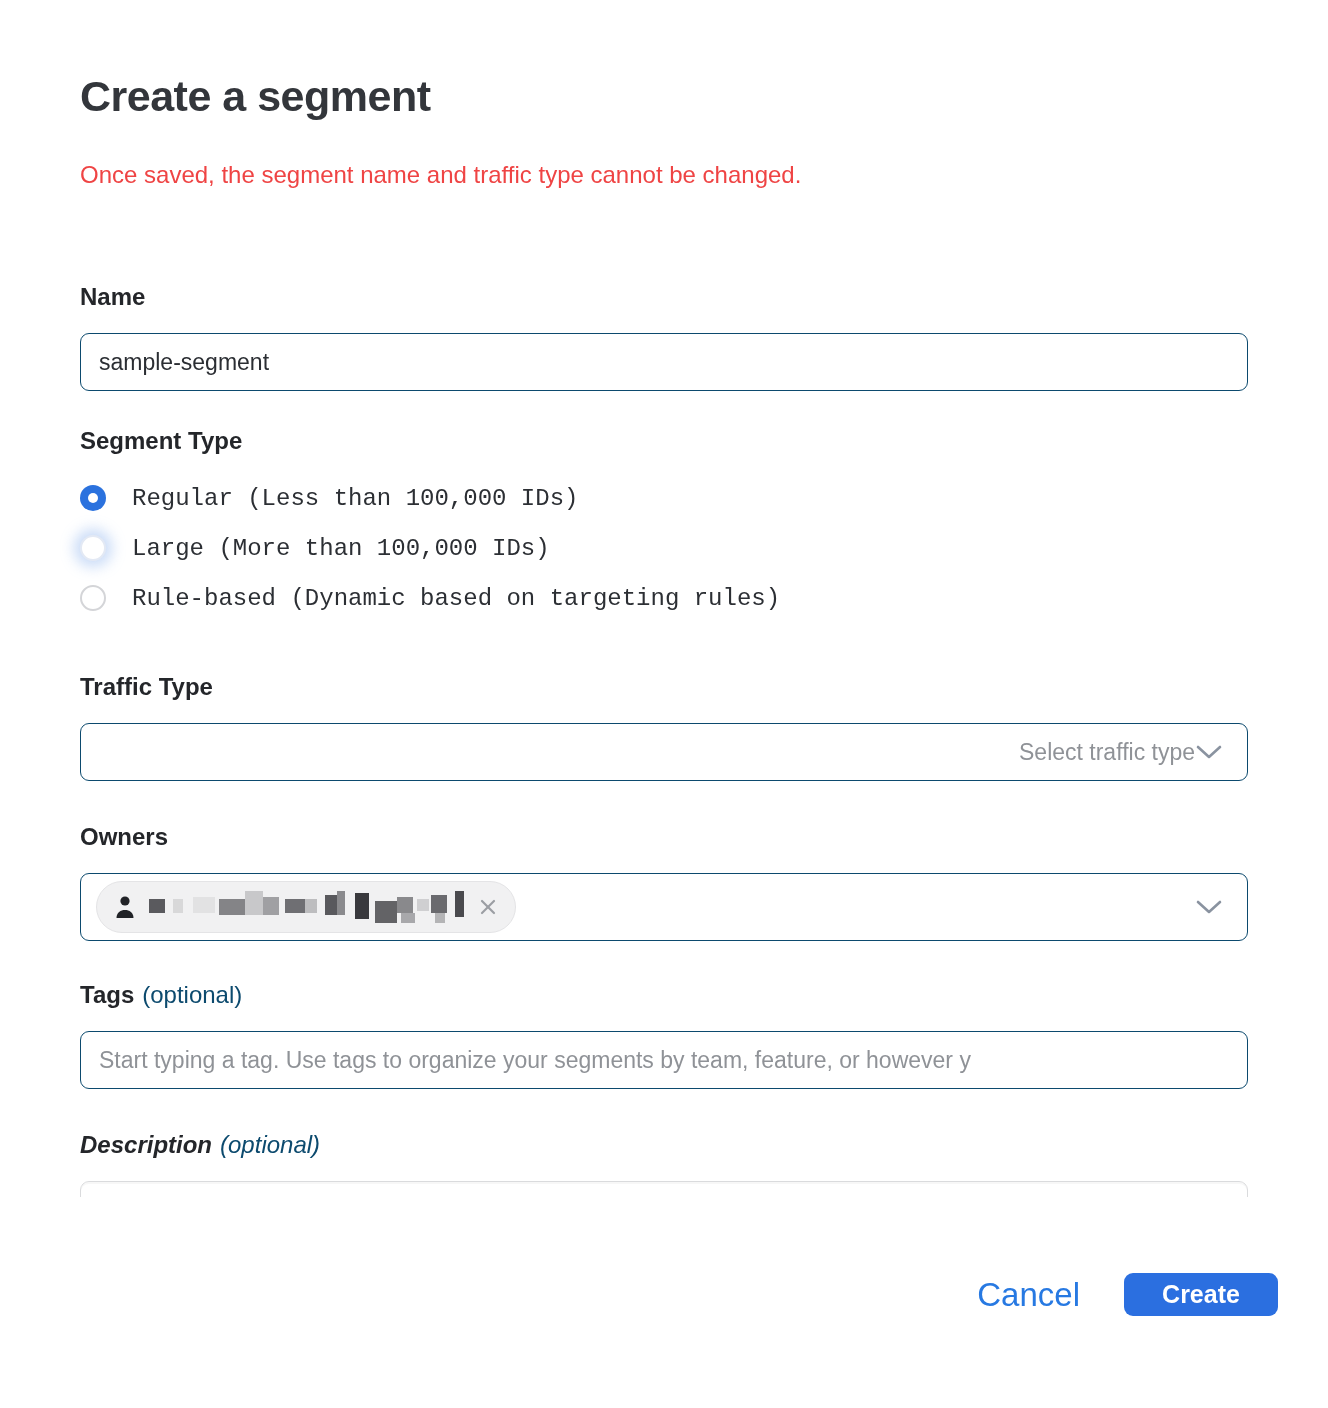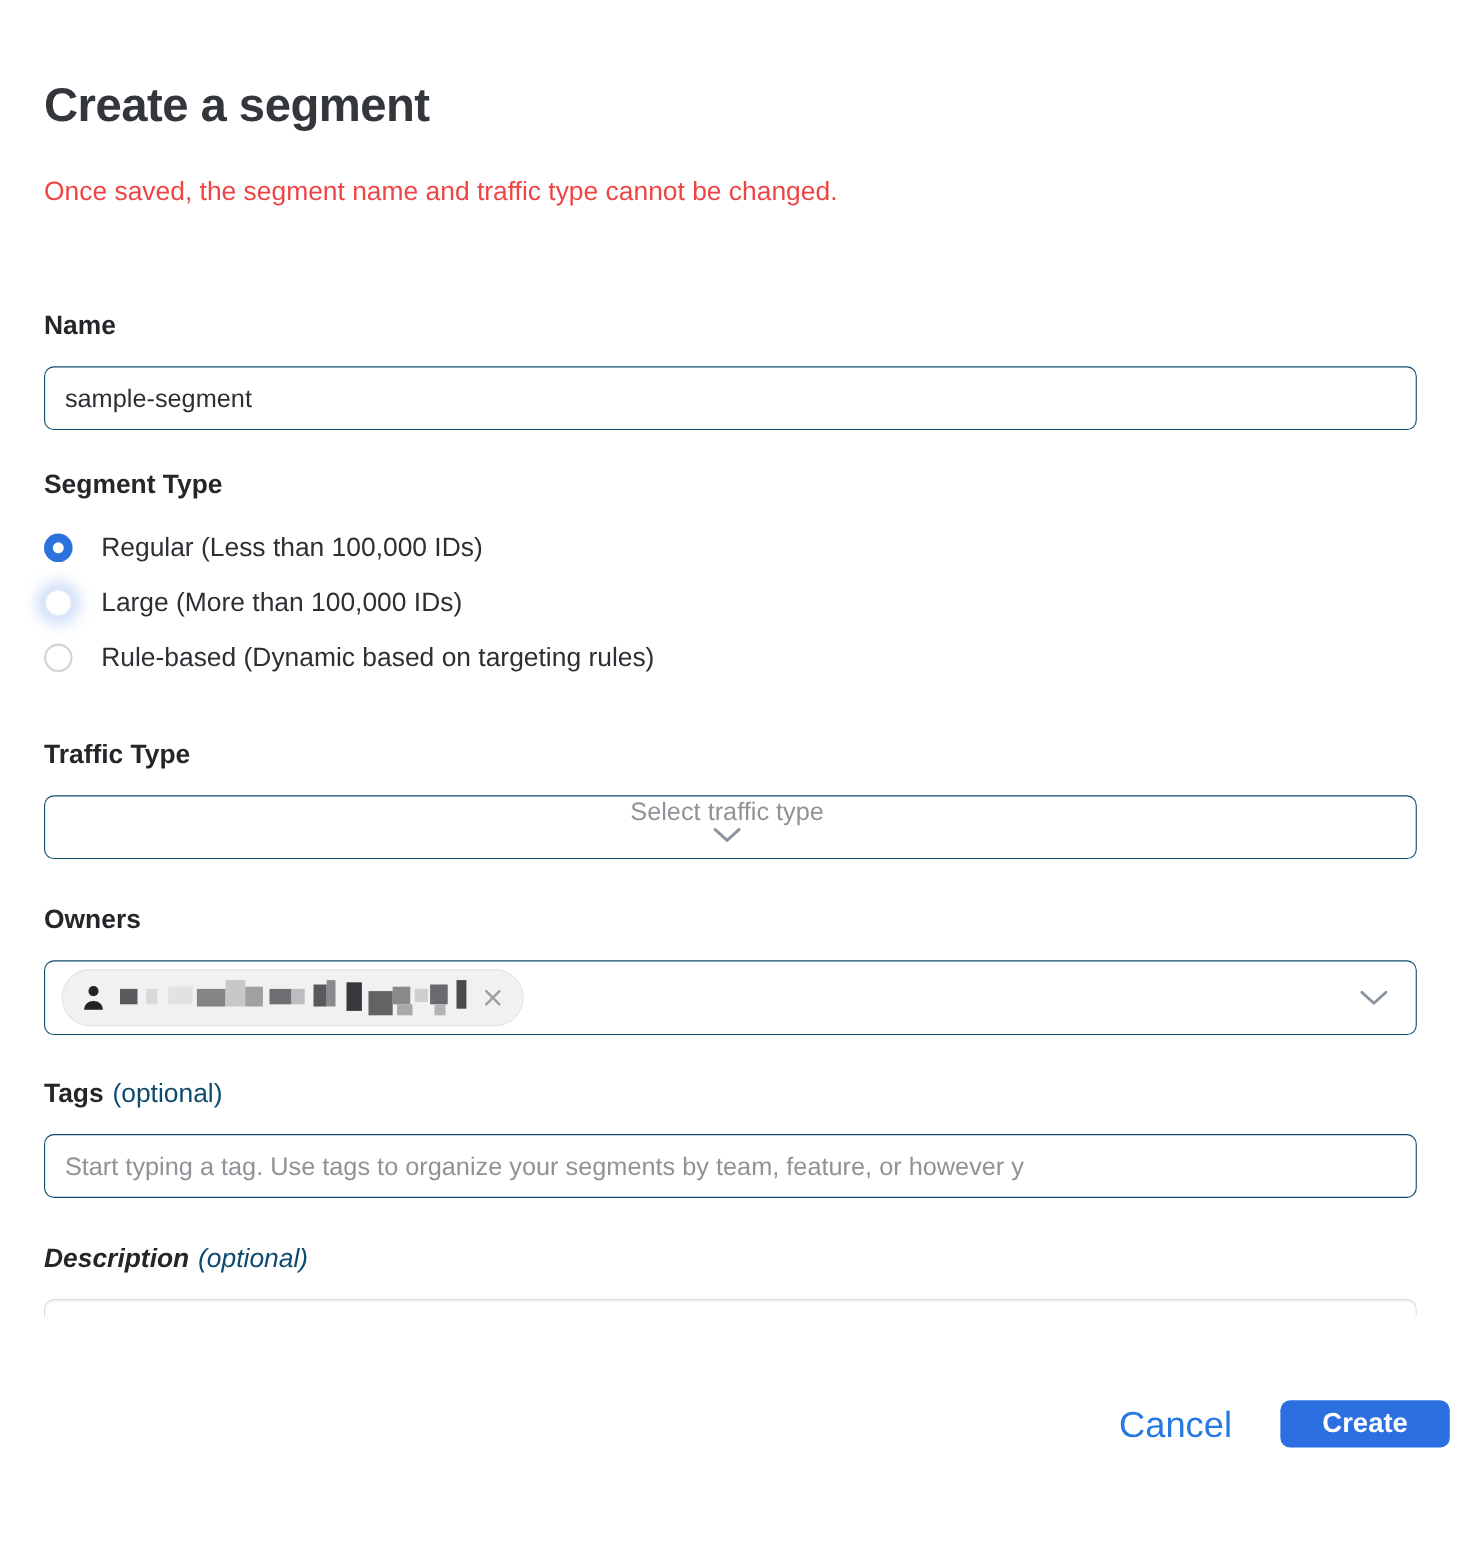--- a/index.html
+++ b/index.html
@@ -2,21 +2,21 @@
 <html><head>
 <meta charset="utf-8">
 <style>
   * { margin:0; padding:0; box-sizing:border-box; }
   html,body { background:#ffffff; }
   body {
     width:1328px; height:1408px; overflow:hidden;
     font-family:"Liberation Sans", sans-serif;
     color:#2b2e33;
   }
-  .page { padding:0 40px; }
+  .page { padding:0 80px; }
 
   .title {
     margin-top:72px;
     font-size:43px; font-weight:700; color:#33363b; letter-spacing:-0.5px;
   }
   .subtitle {
     margin-top:40px;
     font-size:24px; color:#ef4444;
   }
 
@@ -40,37 +40,37 @@
     background:#fff;
     font-size:23px;
   }
   input.text-input {
     height:58px; padding:0 18px; color:#2b2e33; outline:none;
     font-family:"Liberation Sans", sans-serif;
   }
   input.text-input::placeholder { color:#8f9297; opacity:1; }
 
   .select-box {
-    height:58px; display:flex; align-items:center; justify-content:flex-start;
-    padding:0 24px 0 18px; cursor:pointer;flex-direction:column;
+    height:58px; display:flex; align-items:center; justify-content:flex-end;
+    padding:0 24px 0 18px; cursor:pointer;
   }
   .select-placeholder { color:#8f9297; }
 
   .owners-box {
     height:68px; display:flex; align-items:center; justify-content:space-between;
     padding:0 24px 0 15px; cursor:pointer;
   }
   .owner-chip {
     display:flex; align-items:center; gap:12px;
     height:52px; padding:0 18px 0 16px;
     background:#f1f1f2; border:1px solid #e4e4e6; border-radius:27px;
   }
   .chip-remove { display:flex; align-items:center; cursor:pointer; }
 
-  .radio-group { margin-top:18px; }
+  .radio-group { margin-top:18px;font-family:Liberation Mono, monospace; }
   .radio-row { display:flex; align-items:center; height:50px; cursor:pointer; }
   .radio {
     width:26px; height:26px; border-radius:50%;
     background:#fff; border:2px solid #d4d5d8; flex:none;
     position:relative;
   }
   .radio.checked { background:#2b72de; border:none; }
   .radio.checked::after {
     content:""; position:absolute; left:50%; top:50%;
     width:10px; height:10px; border-radius:50%; background:#fff;

